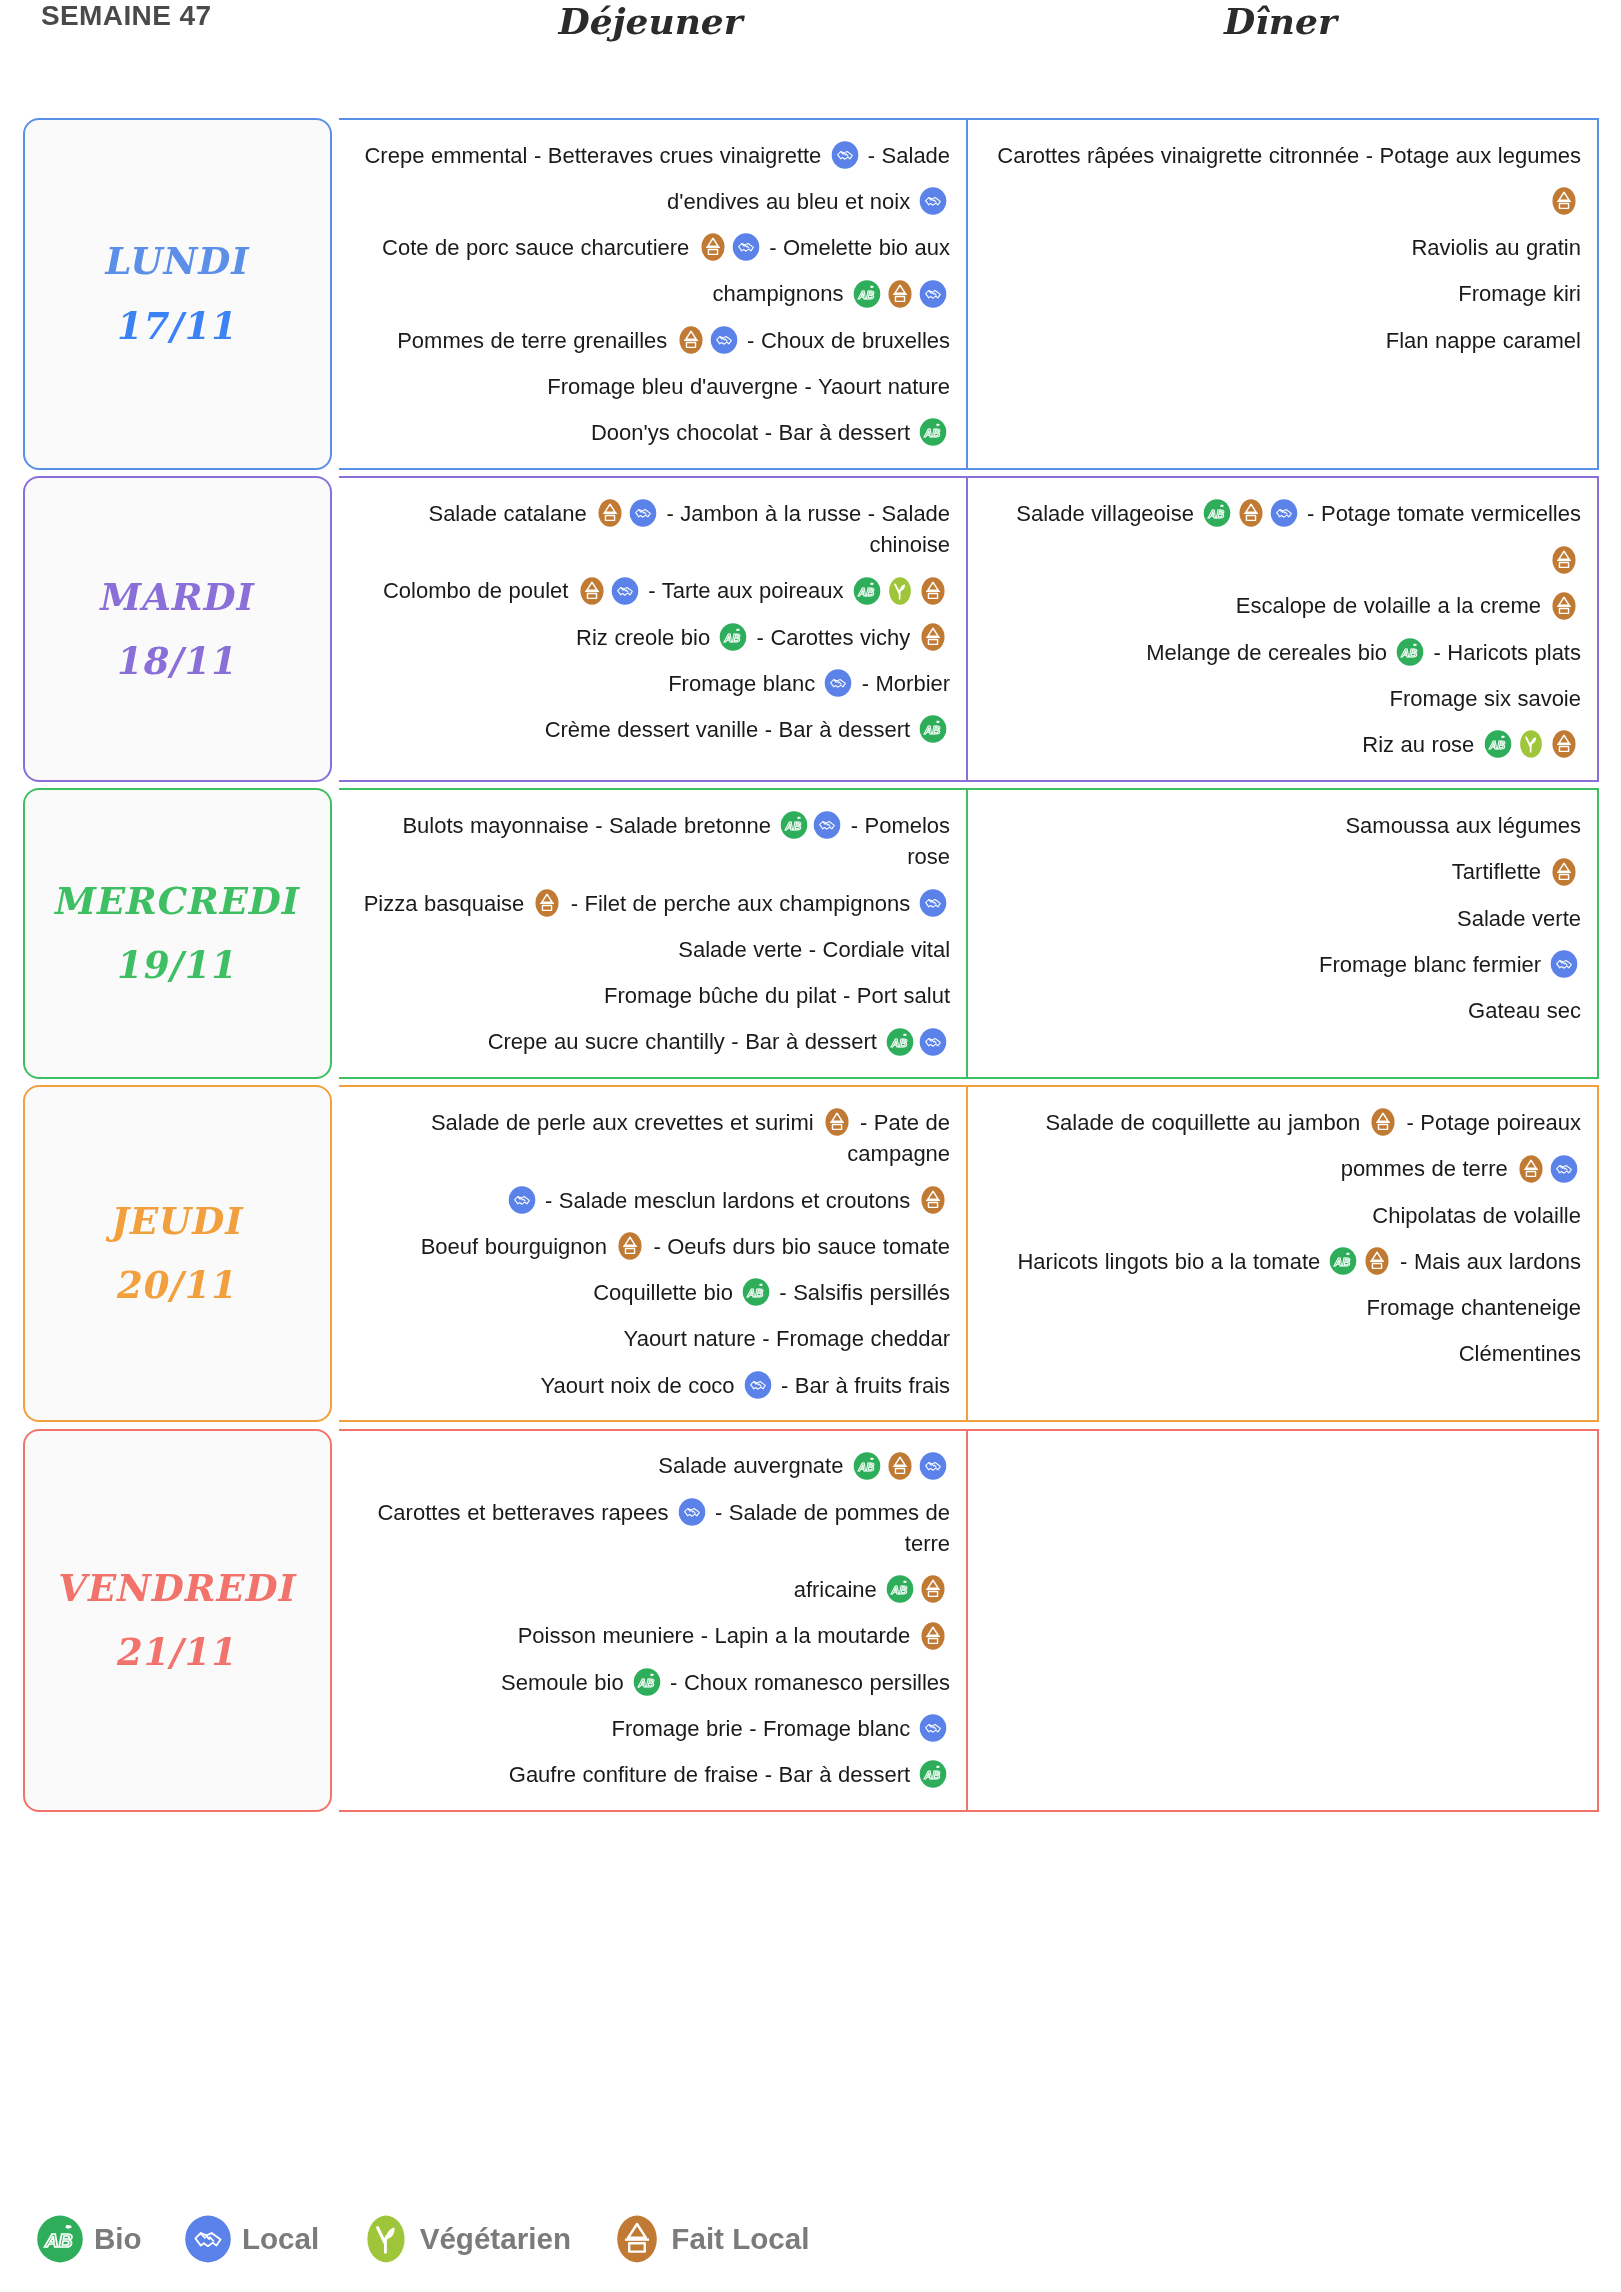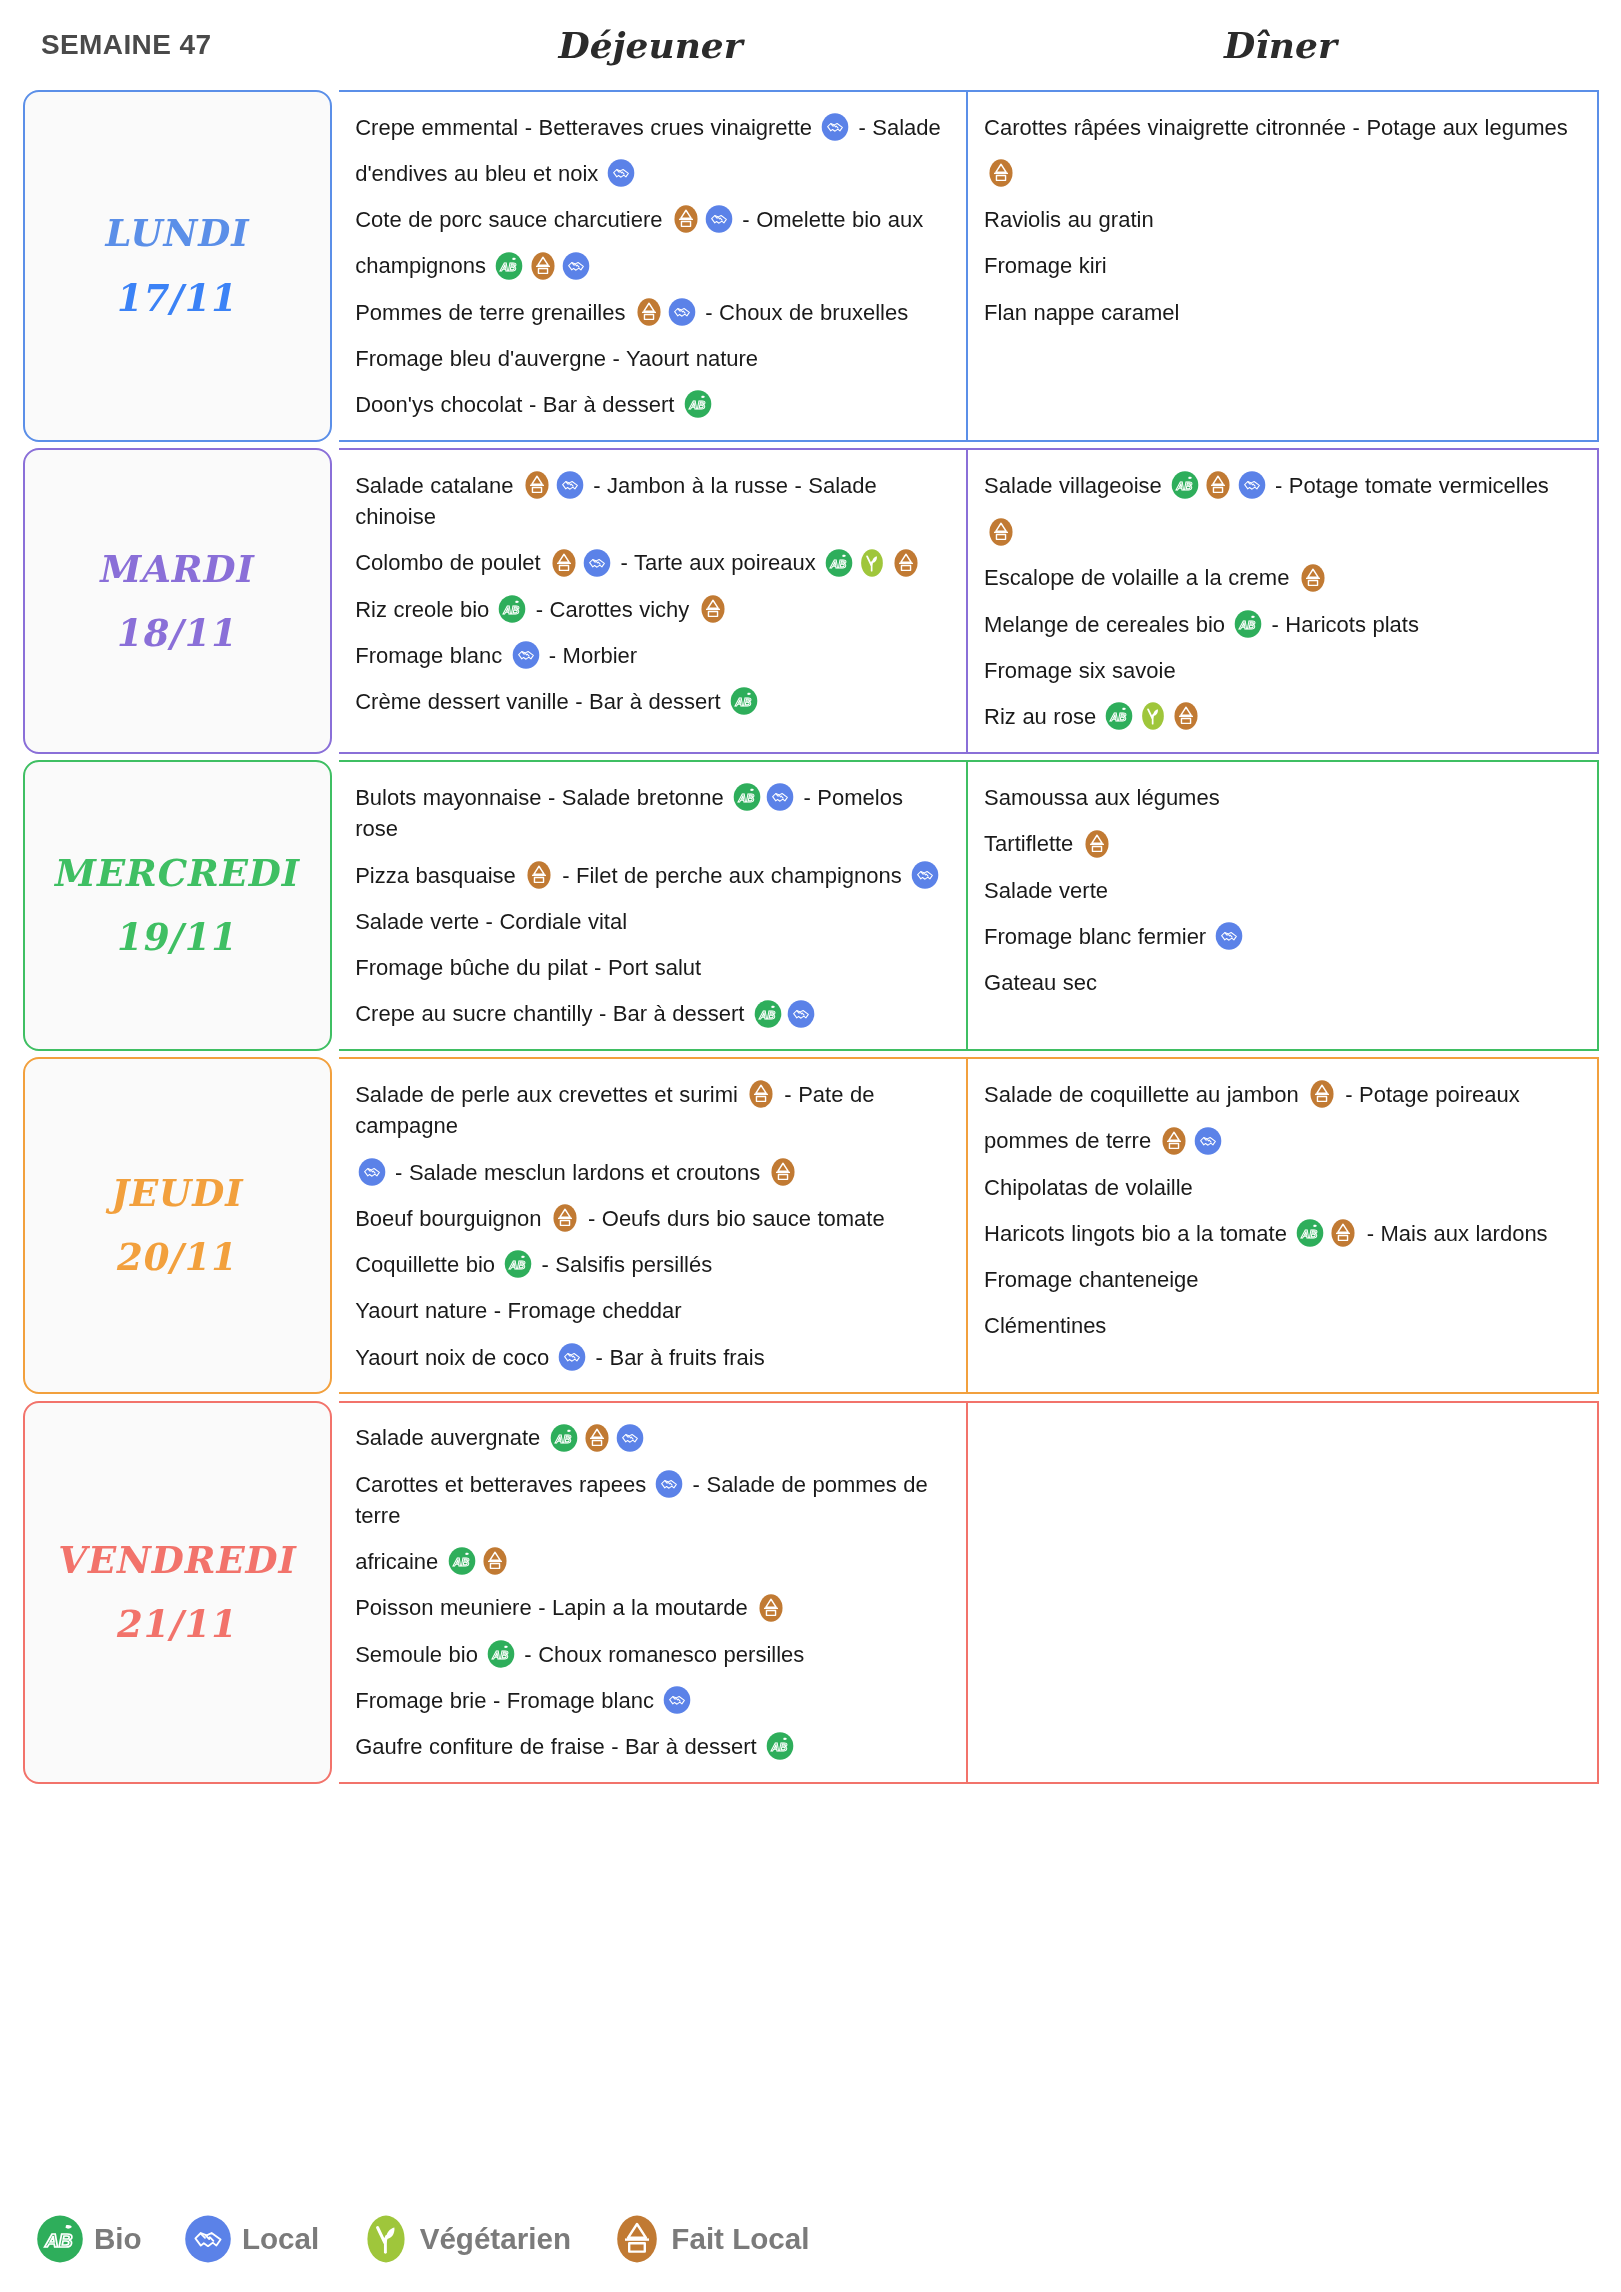--- a/index.html
+++ b/index.html
@@ -15,22 +15,21 @@
   .sheet {
     position: relative;
     width: 1622px;
     height: 2293px;
     padding: 0 23px;
   }
 
   
   .header-row {
     display: flex;
-    align-items: center;
-    height: 90px;
+    height: 118px;
     padding: 0 3.6px;
   }
   .week-label {
     width: 309px;
     font-family: "Liberation Sans", sans-serif;
     font-weight: bold;
     font-size: 28px;
     letter-spacing: 0.4px;
     color: #4a4a4a;
     padding-left: 14.3px;
@@ -91,21 +90,21 @@
     display: flex;
     flex-direction: column;
     align-items: center;
     justify-content: flex-start;
   }
   .meal.lunch { border-right: 2.7px solid #000; }
   .meal.empty { }
 
   .dish-line {
     width: 100%;
-    text-align: left;
+    text-align: right;
     font-family: "Liberation Sans", sans-serif;
     font-size: 22px;
     line-height: 1.42;
     color: #1a1a1a;
     margin-bottom: 15px;
     word-spacing: 0.4px;
   }
   .dish-line:last-child { margin-bottom: 0; }
 
   

